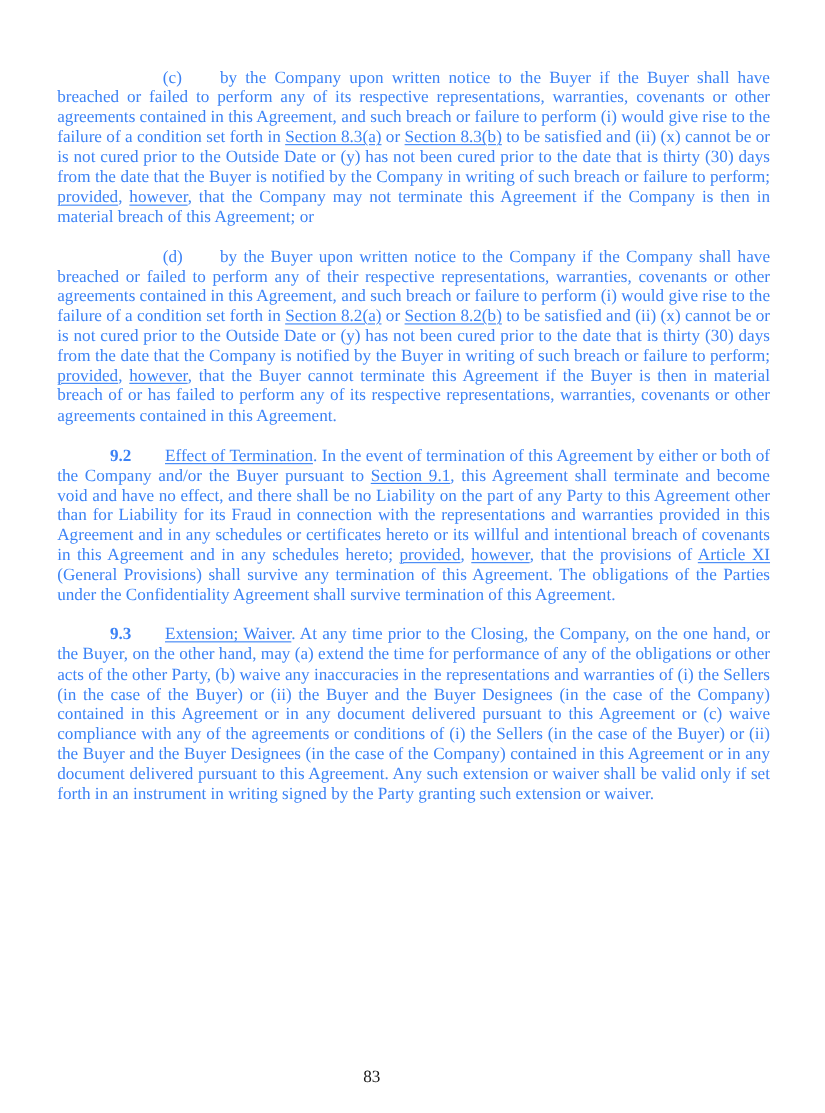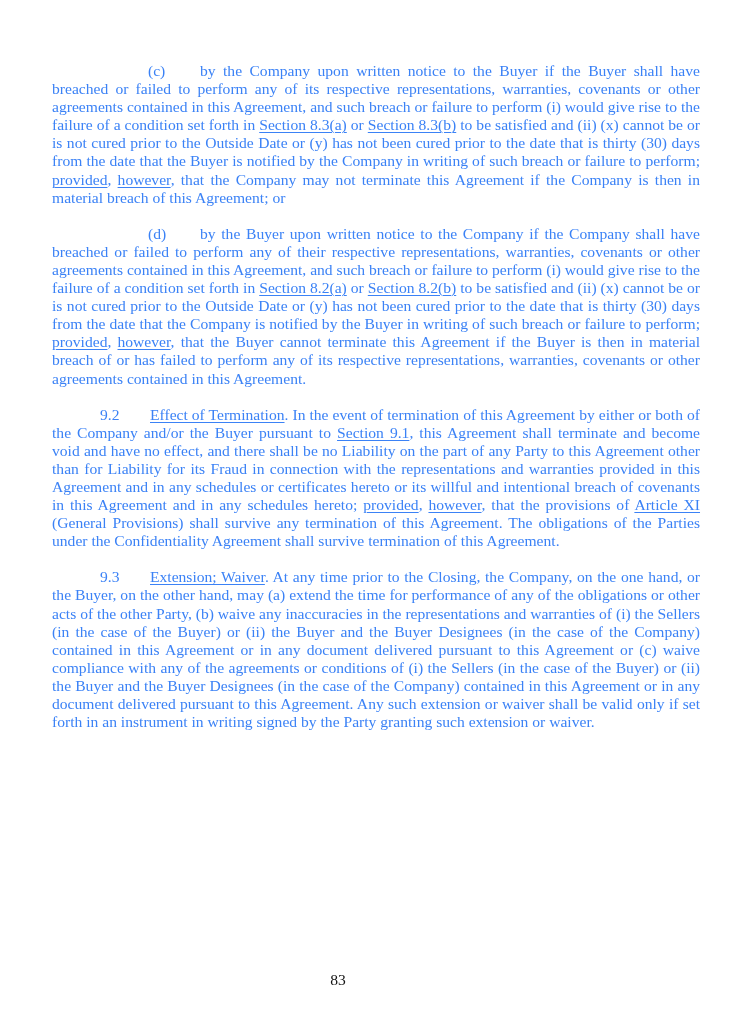--- a/index.html
+++ b/index.html
@@ -7,21 +7,21 @@
   .page {
     position: absolute; left: 52px; top: 62px; width: 648px;
     font-family: "Liberation Serif", serif;
     font-size: 15.6px; line-height: 18.1px; color: #3b82f6;
     text-align: justify;
   }
   .para { margin: 0 0 18px 0; }
   .sub-indent { display: inline-block; width: 96px; }
   .marker { display: inline-block; width: 52px; }
   .sec-indent { display: inline-block; width: 48px; }
-  .secnum { display: inline-block; width: 50px; }
+  .secnum { display: inline-block; width: 50px; font-weight: bold; }
   u { text-decoration: underline; text-underline-offset: 2px; text-decoration-thickness: 1px; }
   .pagenum {
     position: absolute; top: 971px; left: 0; width: 676px; text-align: center;
     font-family: "Liberation Serif", serif; font-size: 15.6px; color: #141414;
   }
 </style>
 </head>
 <body>
 
 <div class="page">

